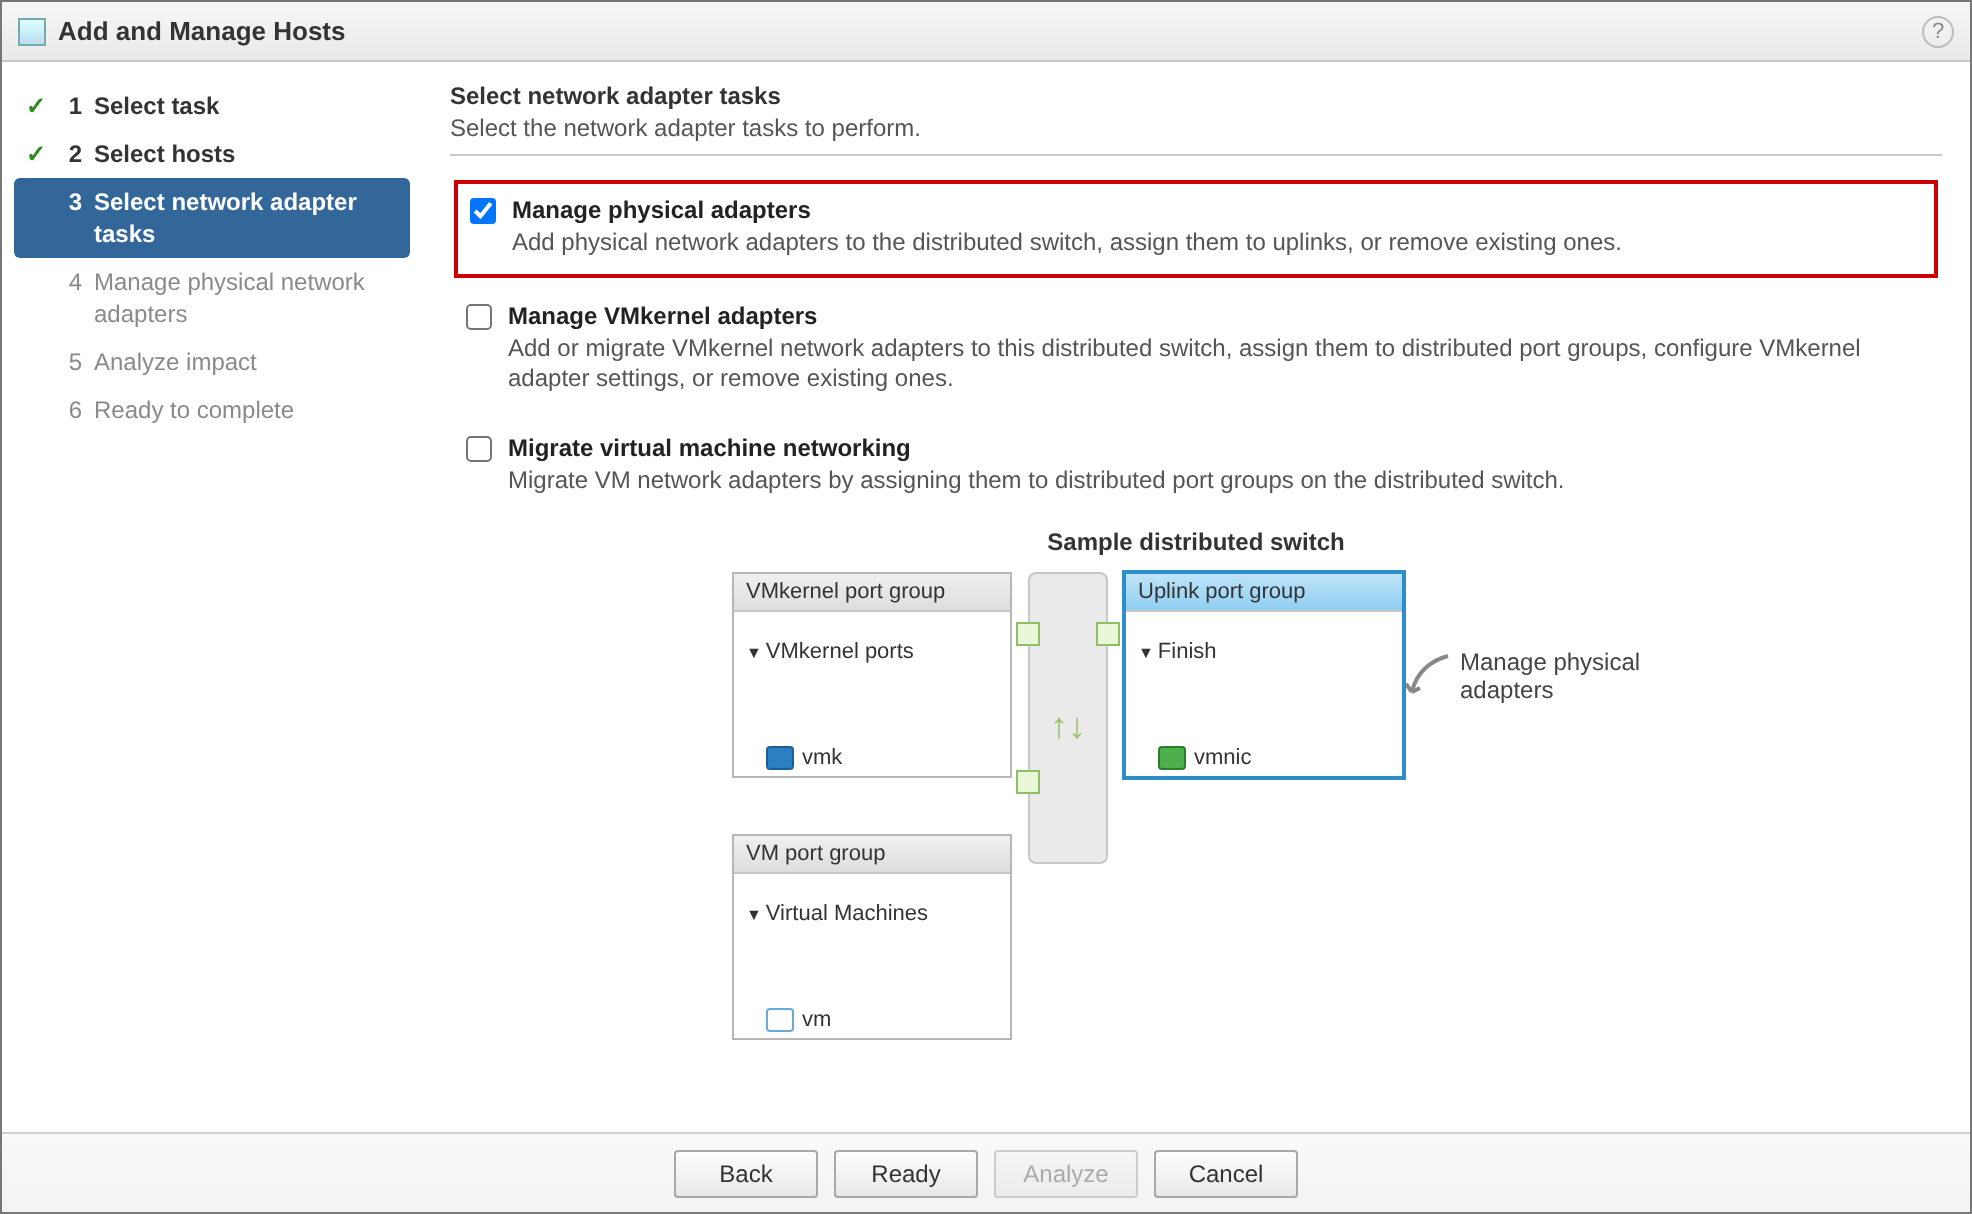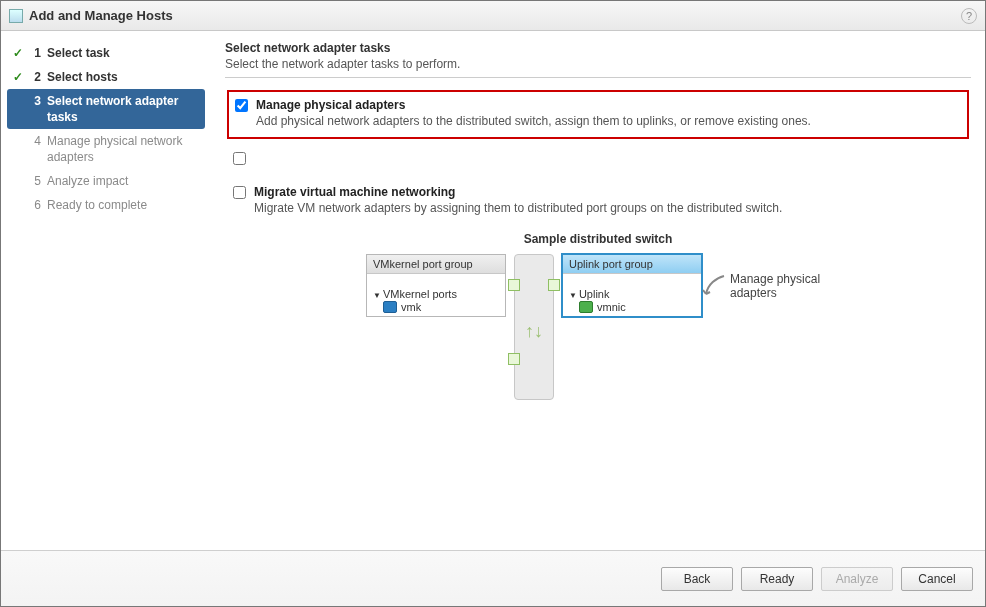--- a/index.html
+++ b/index.html
@@ -161,20 +161,21 @@
   }
   .pg-body {
     padding: 14px 6px 2px 6px;
     color: #333;
   }
   .pg-item {
     display: flex;
     align-items: center;
     gap: 4px;
     padding: 1px 0 1px 10px;
+    margin-top: 40px;
   }
   .ic {
     display: inline-block;
     width: 14px; height: 12px;
     border-radius: 2px;
   }
   .ic-vmk { background: #2b7fc3; border: 1px solid #1f5f95; }
   .ic-vm  { background: #fff; border: 1px solid #6aa9d8; }
   .ic-nic { background: #4db04d; border: 1px solid #2e7d2e; }
   .spine {
@@ -204,26 +205,26 @@
     display: flex;
     align-items: center;
     gap: 4px;
     justify-content: center;
   }
   .curved-arrow {
     width: 24px; height: 24px;
     margin-left: -4px;
   }
   .footer {
-    height: 56px;
+    height: 40px;
     border-top: 1px solid #cfcfcf;
     background: linear-gradient(to bottom, #f9f9f9, #f3f3f3);
     display: flex;
     align-items: center;
-    justify-content: flex-end;
+    justify-content: center;
     padding: 0 12px;
     gap: 8px;
   }
   .btn {
     min-width: 72px;
     height: 24px;
     background: linear-gradient(to bottom, #fdfdfd, #e8e8e8);
     border: 1px solid #a8a8a8;
     border-radius: 2px;
     font-size: 12px;
@@ -290,20 +291,24 @@
       <div class="task highlight">
         <input type="checkbox" checked="" style="">
         <div>
           <div class="ttitle">Manage physical adapters</div>
           <div class="tdesc">Add physical network adapters to the distributed switch, assign them to uplinks, or remove existing ones.</div>
         </div>
       </div>
 
       <div class="task">
         <input type="checkbox" style="">
+        <div>
+          <div class="ttitle">Manage VMkernel adapters</div>
+          <div class="tdesc">Add or migrate VMkernel network adapters to this distributed switch, assign them to distributed port groups, configure VMkernel adapter settings, or remove existing ones.</div>
+        </div>
       </div>
 
       <div class="task">
         <input type="checkbox" style="">
         <div>
           <div class="ttitle">Migrate virtual machine networking</div>
           <div class="tdesc">Migrate VM network adapters by assigning them to distributed port groups on the distributed switch.</div>
         </div>
       </div>
 
@@ -314,35 +319,45 @@
             <div class="pgroup">
               <div class="pg-head">VMkernel port group</div>
               <div class="pg-body">
                 <div><span class="tri">▼</span><span>VMkernel ports</span></div>
                 <div class="pg-item">
                   <span class="ic ic-vmk"></span>
                   <span>vmk</span>
                 </div>
               </div>
             </div>
+            <div class="pgroup">
+              <div class="pg-head">VM port group</div>
+              <div class="pg-body">
+                <div><span class="tri">▼</span><span>Virtual Machines</span></div>
+                <div class="pg-item">
+                  <span class="ic ic-vm"></span>
+                  <span>vm</span>
+                </div>
+              </div>
+            </div>
           </div>
 
           <div class="spine">
             <span class="port-dot" style="left:-7px; top:24px;"></span>
             <span class="port-dot" style="right:-7px; top:24px;"></span>
             <span class="port-dot" style="left:-7px; top:98px;"></span>
             <span class="arrows">↑↓</span>
           </div>
 
           <div class="col-right">
             <div class="callout">
               <div class="pgroup highlight">
                 <div class="pg-head">Uplink port group</div>
                 <div class="pg-body">
-                  <div><span class="tri">▼</span><span>Uplink</span></div>
+                  <div><span class="tri">▼</span><span>Finish</span></div>
                   <div class="pg-item">
                     <span class="ic ic-nic"></span>
                     <span>vmnic</span>
                   </div>
                 </div>
               </div>
               <svg class="curved-arrow" viewBox="0 0 24 24">
                 <path d="M22 2 C 14 4, 6 10, 4 20" stroke="#888" stroke-width="2" fill="none"></path>
                 <path d="M4 20 l -3 -4 M4 20 l 4 -2" stroke="#888" stroke-width="2" fill="none"></path>
               </svg>

